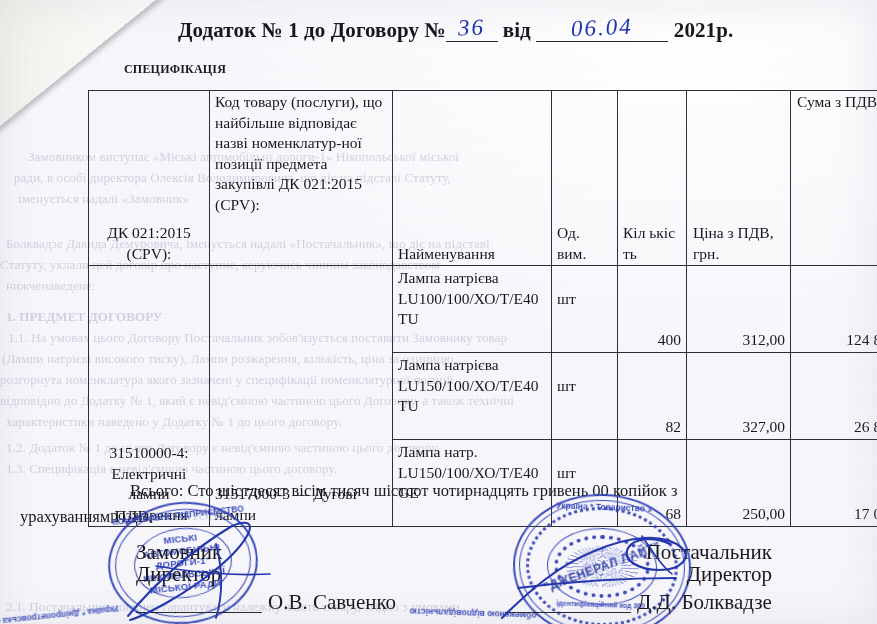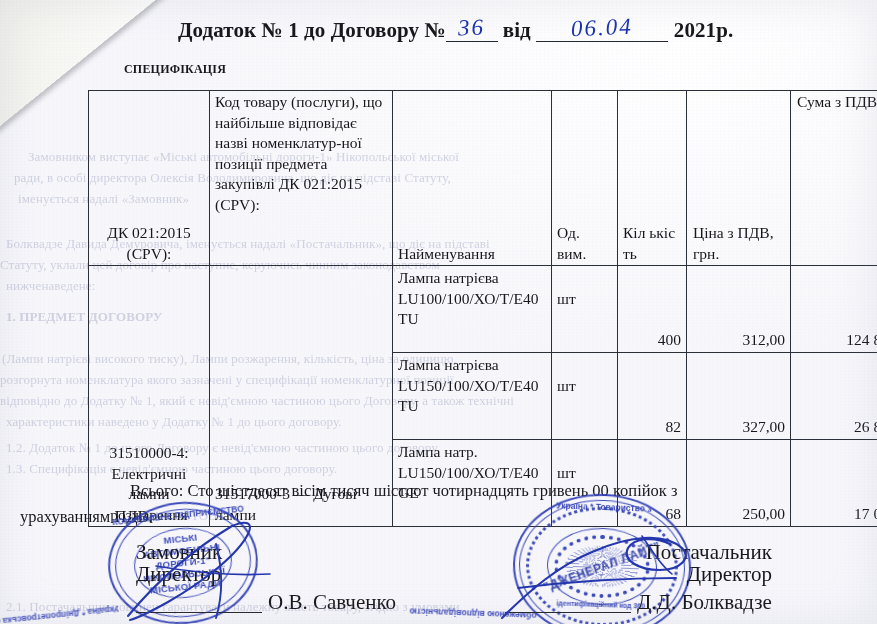--- a/index.html
+++ b/index.html
@@ -274,20 +274,21 @@
   <div class="paper-corner"></div>
 
   <div class="ghost-layer">
     <div class="ghost-line" style="left:28px;  top:146px;">Замовником виступає «Міські автомобільні дороги-1» Нікопольської міської</div>
     <div class="ghost-line" style="left:14px;  top:167px;">ради, в особі директора Олексія Володимировича, що діє на підставі Статуту,</div>
     <div class="ghost-line" style="left:18px;  top:188px;">іменується надалі «Замовник»</div>
     <div class="ghost-line" style="left:6px;   top:233px;">Болквадзе Давида Демуровича, іменується надалі «Постачальник», що діє на підставі</div>
     <div class="ghost-line" style="left:0px;   top:254px;">Статуту, уклали цей договір про наступне, керуючись чинним законодавством</div>
     <div class="ghost-line" style="left:6px;   top:275px;">нижченаведене:</div>
     <div class="ghost-line ghost-bold" style="left:6px; top:306px;">1. ПРЕДМЕТ ДОГОВОРУ</div>
+    <div class="ghost-line" style="left:8px;   top:327px;">1.1. На умовах цього Договору Постачальник зобов'язується поставити Замовнику товар</div>
     <div class="ghost-line" style="left:2px;   top:348px;">(Лампи натрієві високого тиску), Лампи розжарення, кількість, ціна за одиницю,</div>
     <div class="ghost-line" style="left:0px;   top:369px;">розгорнута номенклатура якого зазначені у специфікації номенклатурної позиції,</div>
     <div class="ghost-line" style="left:0px;   top:390px;">відповідно до Додатку № 1, який є невід'ємною частиною цього Договору, а також технічні</div>
     <div class="ghost-line" style="left:6px;   top:411px;">характеристики наведено у Додатку № 1 до цього договору.</div>
     <div class="ghost-line" style="left:6px;   top:437px;">1.2. Додаток № 1 до цього Договору є невід'ємною частиною цього договору.</div>
     <div class="ghost-line" style="left:6px;   top:458px;">1.3. Специфікація є невід'ємною частиною цього договору.</div>
     <div class="ghost-line" style="left:128px; top:505px;">2. ЯКІСТЬ ТОВАРУ</div>
     <div class="ghost-line" style="left:6px;   top:596px;">2.1. Постачальник повинен гарантувати належну якість товару, згідно з умовами.</div>
   </div>
 

